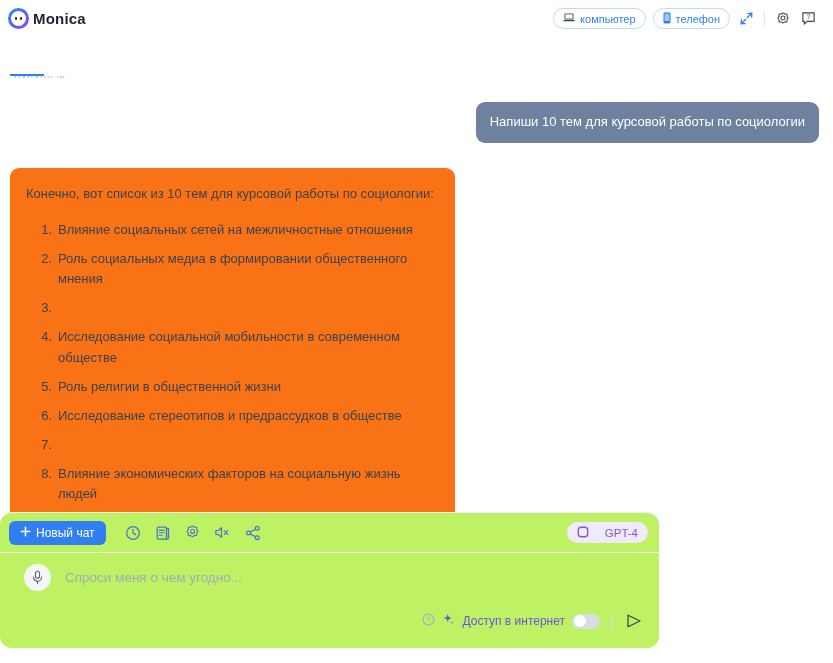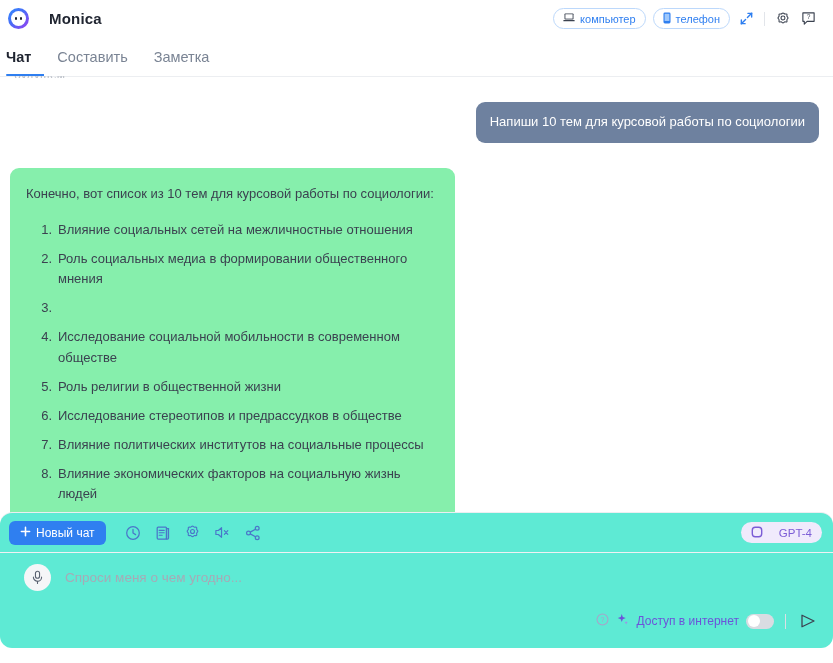--- a/index.html
+++ b/index.html
@@ -9,21 +9,21 @@
     background: #f2f3f6;
     overflow: hidden;
   }
   #app { position: relative; width: 833px; height: 663px; background: #ffffff; }
 
   
   .header {
     position: absolute; top: 0; left: 0; width: 833px; height: 37px;
     background: #ffffff; display: flex; align-items: center;
   }
-  .brand { display: flex; align-items: center; gap: 20px; padding-left: 8px; }
+  .brand { display: flex; align-items: center; gap: 4px; padding-left: 8px; }
   .logo-ring {
     width: 21px; height: 21px; border-radius: 50%;
     background: linear-gradient(135deg,#2f8bff 0%, #4a6cf7 45%, #9b3df0 100%);
     display: flex; align-items: center; justify-content: center;
   }
   .logo-inner {
     width: 15px; height: 15px; border-radius: 50%; background: #ffffff;
     display: flex; align-items: center; justify-content: center; gap: 2.5px;
   }
   .logo-eye { width: 2.6px; height: 2.6px; border-radius: 50%; background: #1f2430; }
@@ -73,35 +73,35 @@
     position: absolute; top: 78px; left: 0; width: 833px; height: 450px;
     background: #ffffff; overflow: hidden;
   }
   .msg-user-row { display: flex; justify-content: flex-end; padding: 24px 14px 0 0; align-items: center; }
   .bubble-user {
     max-width: 350px; background: #6e819f; color: #ffffff;
     font-size: 13px; line-height: 1.45; padding: 11px 14px; border-radius: 9px;
   }
   .msg-ai-row { padding: 25px 0 0 10px; }
   .bubble-ai {
-    width: 445px; background: #86efac; border-radius: 9px;
+    width: 445px; background: #f97316; border-radius: 9px;
     padding: 16px 16px 18px 16px;
   }
   .ai-intro { font-size: 13px; color: #3b4250; line-height: 1.5; }
   .ai-list { list-style: none; counter-reset: li; margin-top: 12px; }
   .ai-list li {
     counter-increment: li; font-size: 13px; color: #3b4250;
     line-height: 1.55; padding: 4.5px 0 4.5px 0; display: flex;
   }
   .ai-list li .num { width: 26px; text-align: right; flex: none; margin-right: 6px; }
 
   
   .composer {
-    position: absolute; left: 0; bottom: 15px; width: 833px; height: 135px;
-    background: #5eead4; border-radius: 12px; box-shadow: 0 -1px 0 #eceef1;
+    position: absolute; left: 0; bottom: 15px; width: 659px; height: 135px;
+    background: #bef264; border-radius: 12px; box-shadow: 0 -1px 0 #eceef1;
   }
   .composer-top {
     display: flex; align-items: center; height: 40px; padding: 0 11px 0 9px;
     border-bottom: 1px solid #f0f1f4;
   }
   .newchat-btn {
     display: flex; align-items: center; gap: 5px; height: 24px; padding: 0 11px;
     background: #2f7ff0; color: #ffffff; font-size: 12px; border-radius: 6px;
     cursor: pointer; white-space: nowrap;
   }
@@ -196,32 +196,20 @@
       </div>
       <div class="hdr-icon">
         <svg width="15" height="15" viewBox="0 0 16 16">
             <path d="M2 2h12v9H6.5L3.5 14v-3H2z" fill="none" stroke="#3b4250" stroke-width="1.2" stroke-linejoin="round"></path>
             <text x="8" y="9" font-size="7" text-anchor="middle" fill="#3b4250" font-family="Liberation Sans, sans-serif">?</text>
           </svg>
       </div>
     </div>
   </div>
 
-  <div class="tabbar">
-    <div class="tab active">
-      <span>Чат</span>
-    </div>
-    <div class="tab">
-      <span>Составить</span>
-    </div>
-    <div class="tab">
-      <span>Заметка</span>
-    </div>
-    <div class="ghost-avatar"></div>
-  </div>
 
   <div class="scroll-rule"></div>
   <div class="scroll-remnant">будущем</div>
 
   <div class="chat">
 
     <div class="msg-user-row">
       <div class="bubble-user">Напиши 10 тем для курсовой работы по социологии</div>
     </div>
 
@@ -247,21 +235,20 @@
           <li>
               <span class="num">5.</span>
               <span>Роль религии в общественной жизни</span>
             </li>
           <li>
               <span class="num">6.</span>
               <span>Исследование стереотипов и предрассудков в обществе</span>
             </li>
           <li>
               <span class="num">7.</span>
-              <span>Влияние политических институтов на социальные процессы</span>
             </li>
           <li>
               <span class="num">8.</span>
               <span>Влияние экономических факторов на социальную жизнь людей</span>
             </li>
 
         </ol>
       </div>
     </div>
 

